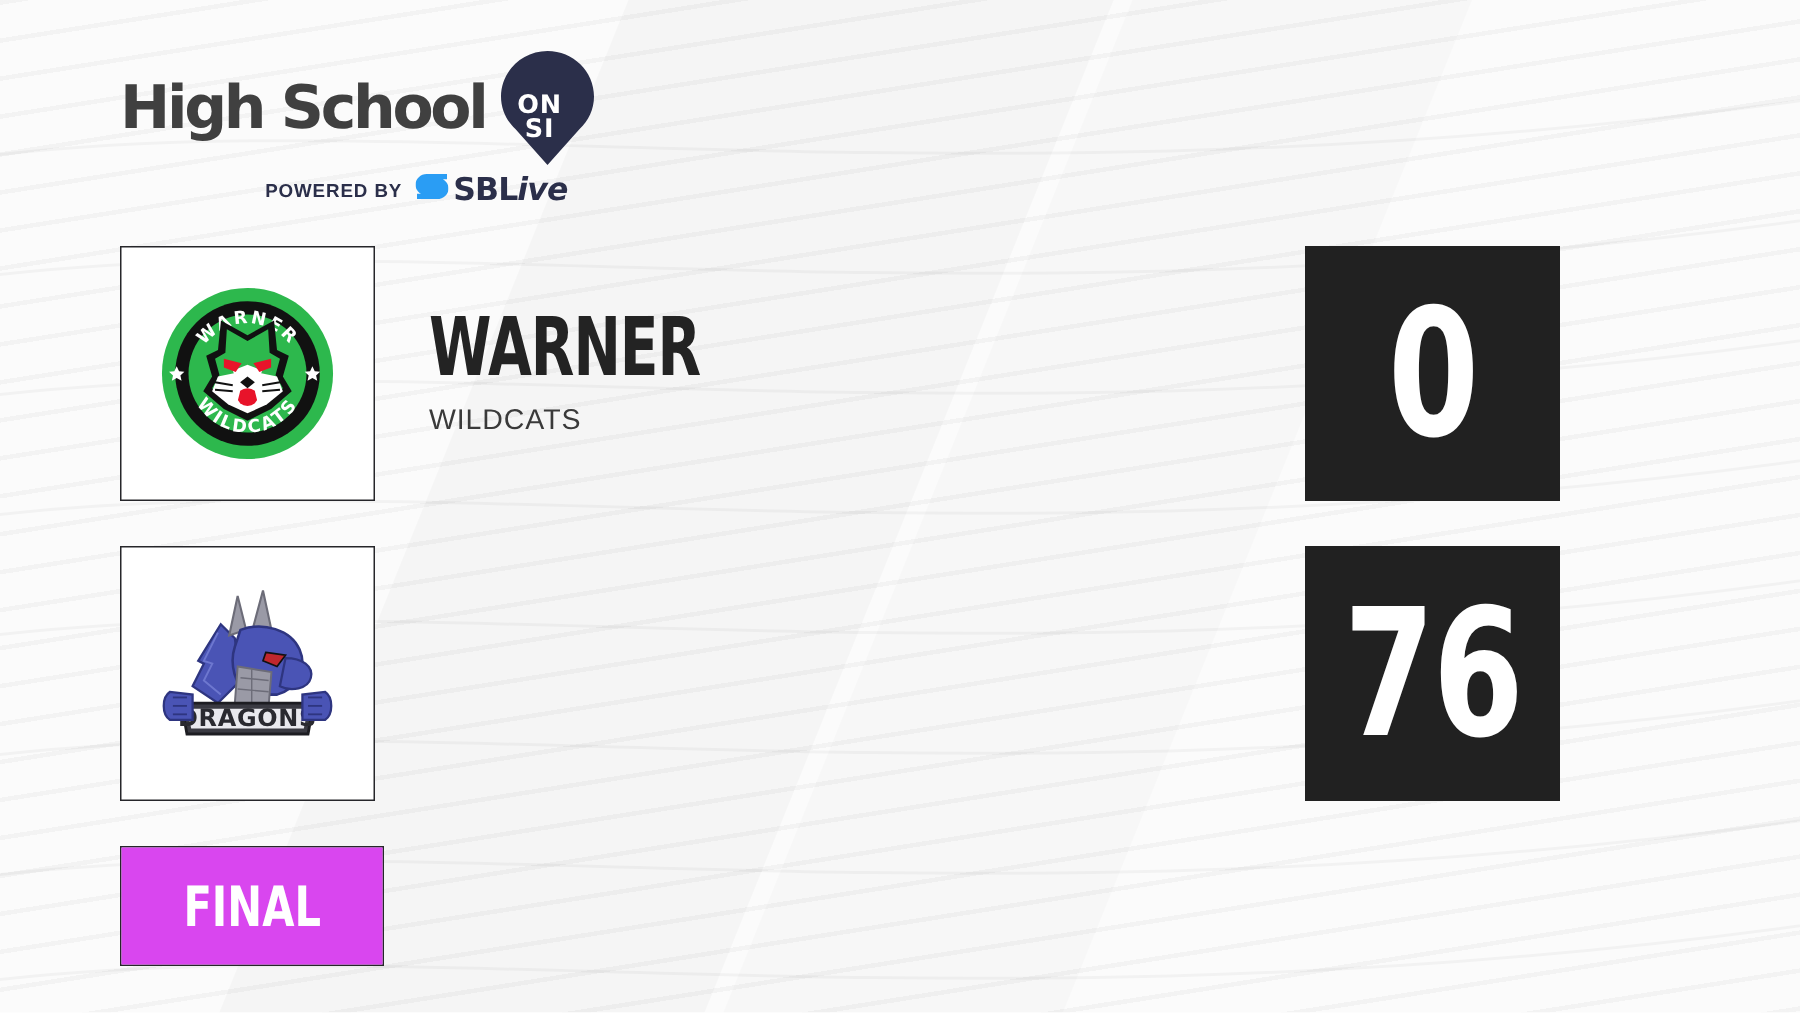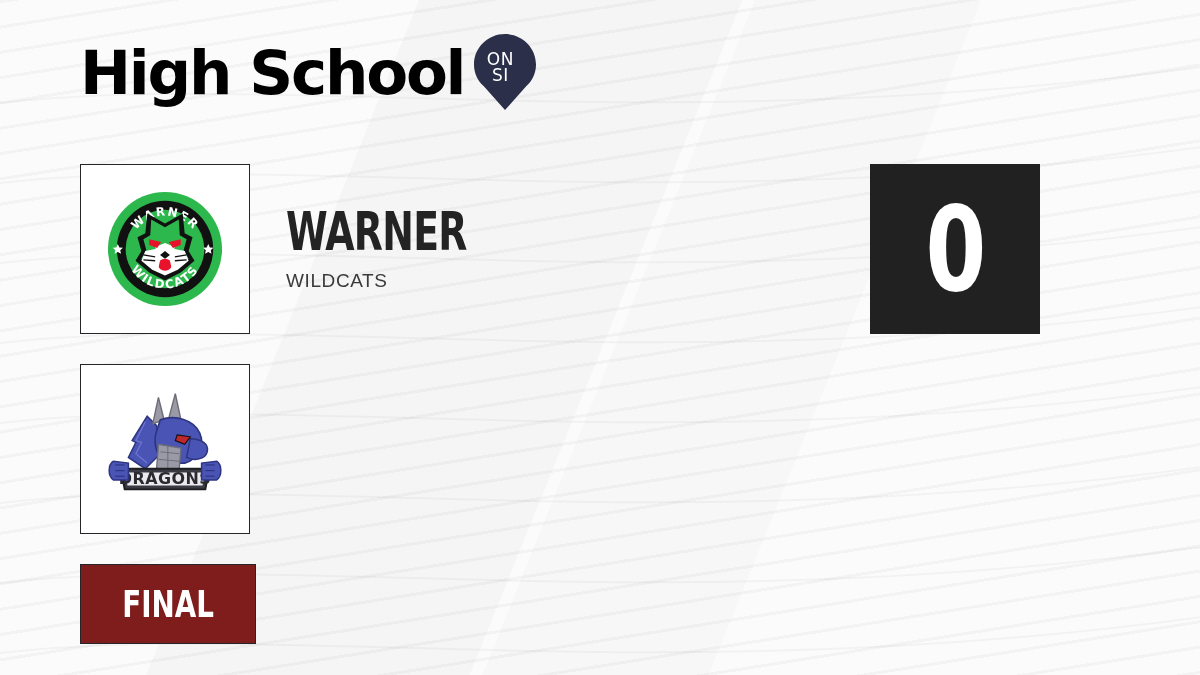--- a/index.html
+++ b/index.html
@@ -57,39 +57,39 @@
   .brand{
     position:absolute; left:80px; top:34px;
     width:430px;
   }
   .brand-row{
     display:flex; align-items:center; gap:10px;
   }
   .brand-word{
     font-family:"DejaVu Sans", sans-serif;
     font-weight:bold;
-    font-size:61px;
+    font-size:40px;
     letter-spacing:-2.2px;
-    color:#000000;
+    color:#404040;
     line-height:1;
     white-space:nowrap;
   }
   .pin{
     position:relative;
     width:62px; height:76px;
     flex:0 0 auto;
   }
   .pin svg{ display:block; width:62px; height:76px; }
   .pin-text{
     position:absolute;
-    left:0; top:17px; width:52px;
+    left:0; top:28px; width:52px;
     text-align:center;
     color:#ffffff;
     font-family:"DejaVu Sans", sans-serif;
-    font-weight:normal;
+    font-weight:bold;
     font-size:17px;
     line-height:16px;
     letter-spacing:0.5px;
   }
   .pin-text span{ display:block; }
 
   .powered{
     display:flex; align-items:center; justify-content:center;
     gap:9px;
     margin-top:6px;
@@ -181,21 +181,21 @@
   
   .status-bar{
     position:absolute;
     left:80px; top:564px;
     height:80px;
     display:flex; align-items:stretch;
     border:1.6px solid #26262a;
     background:#ffffff;
   }
   .status-final{
-    background:#7f1d1d;
+    background:#d946ef;
     display:flex; align-items:center; justify-content:center;
     padding:0 26px;
   }
   .status-final-text{
     font-family:"DejaVu Sans", sans-serif;
     font-weight:bold;
     font-size:37px;
     color:#ffffff;
     letter-spacing:0px;
     transform:scaleX(0.75);
@@ -245,20 +245,29 @@
         <svg viewBox="0 0 62 76">
           <path d="M31 0C13.9 0 0 13.6 0 30.4c0 8.6 3.7 16.2 9.6 21.6L31 76l21.4-24C58.3 46.6 62 39 62 30.4 62 13.6 48.1 0 31 0z" fill="#2b2f4a"></path>
         </svg>
         <div class="pin-text">
           <span>ON</span>
           <span>SI</span>
         </div>
       </div>
     </div>
 
+    <div class="powered">
+      <div class="powered-label">POWERED BY</div>
+      <div class="sbl-lockup">
+        <svg class="sbl-bolt" viewBox="0 0 22 21">
+          <path d="M21 0H7.5C3.4 0 0 3.2 0 7.1c0 2.6 1.5 4.9 3.8 6.1H1v3.5h13.5c4.1 0 7.5-3.2 7.5-7.1 0-2.6-1.5-4.9-3.8-6.1H21V0z" fill="#2a9df4"></path>
+        </svg>
+        <div class="sbl-word"><span>SBL</span><i>ive</i></div>
+      </div>
+    </div>
   </div>
 
   <div class="team-row row1">
     <div class="logo-box">
       <svg width="118" height="118" viewBox="0 0 120 120">
         <circle cx="60" cy="60" r="58" fill="#2db84d"></circle>
         <circle cx="60" cy="60" r="49" fill="#111111"></circle>
         <circle cx="60" cy="60" r="40" fill="#2db84d"></circle>
 
         <path id="arcTop" d="M24,62 A36,36 0 0 1 96,62" fill="none"></path>
@@ -342,20 +351,23 @@
         </g>
         <path d="M120 78 C126 82 126 94 120 98 L104 98 L104 80 Z" fill="#4a54b5" stroke="#2e3580" stroke-width="1.6"></path>
         <g stroke="#2e3580" stroke-width="1.3" fill="none">
           <path d="M108 82 L118 82"></path>
             <path d="M108 88 L118 88"></path>
             <path d="M108 94 L118 94"></path>
         </g>
       </svg>
     </div>
   </div>
+  <div class="score-box" style="top:364px;">
+    <div class="score-num">76</div>
+  </div>
 
   <div class="status-bar">
     <div class="status-final">
       <div class="status-final-text">FINAL</div>
     </div>
   </div>
 
 </div>
 
 </body></html>

